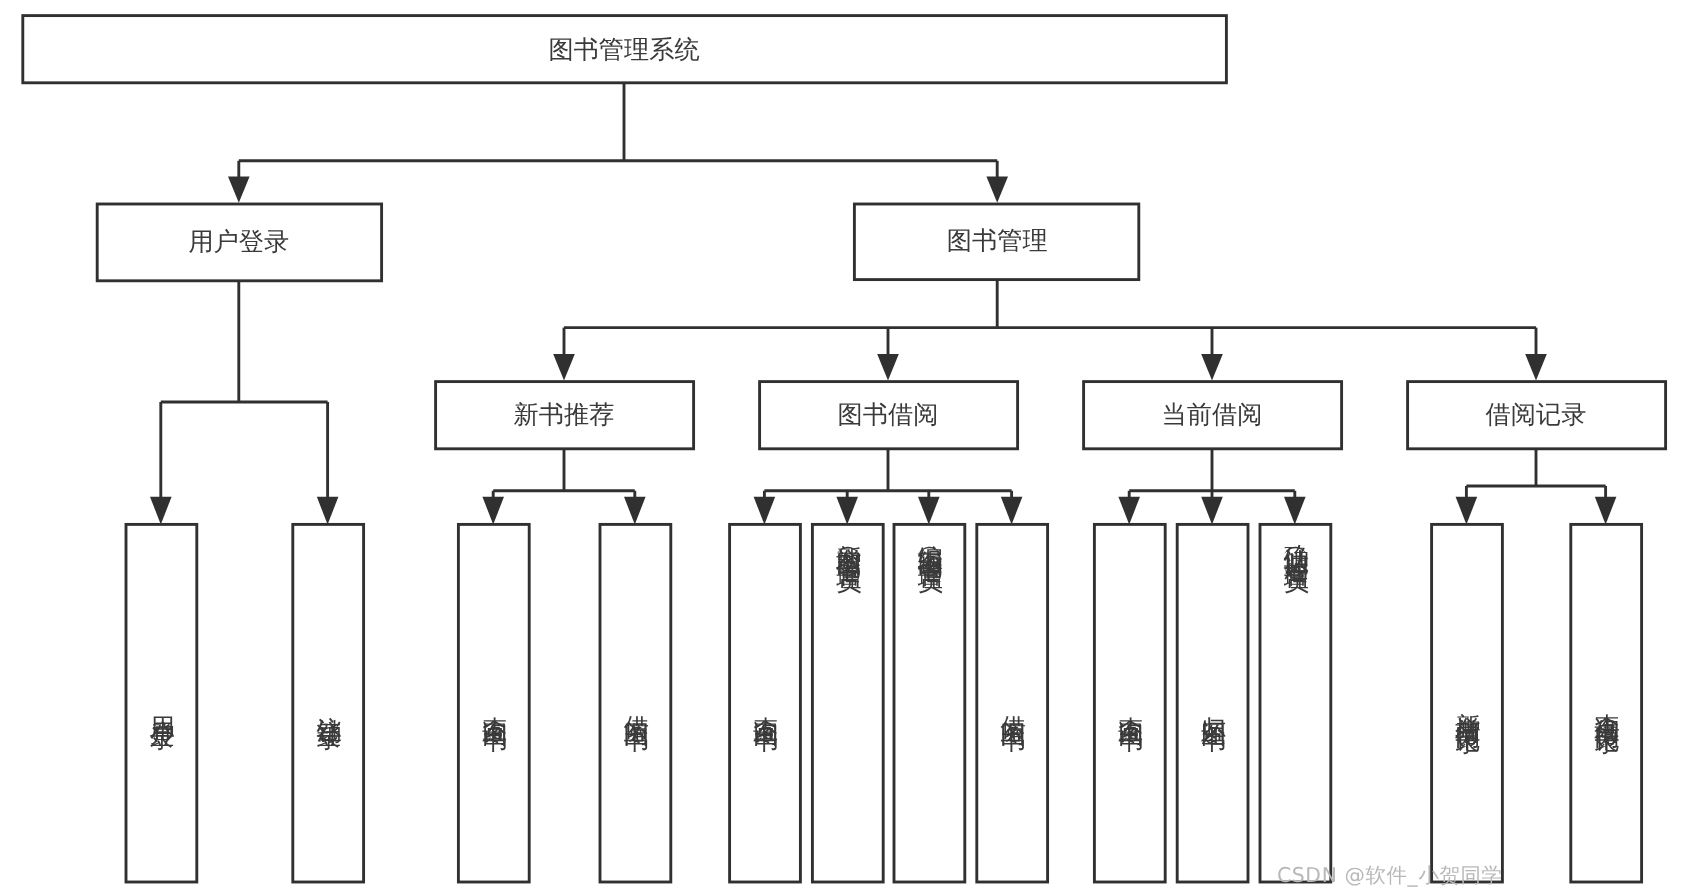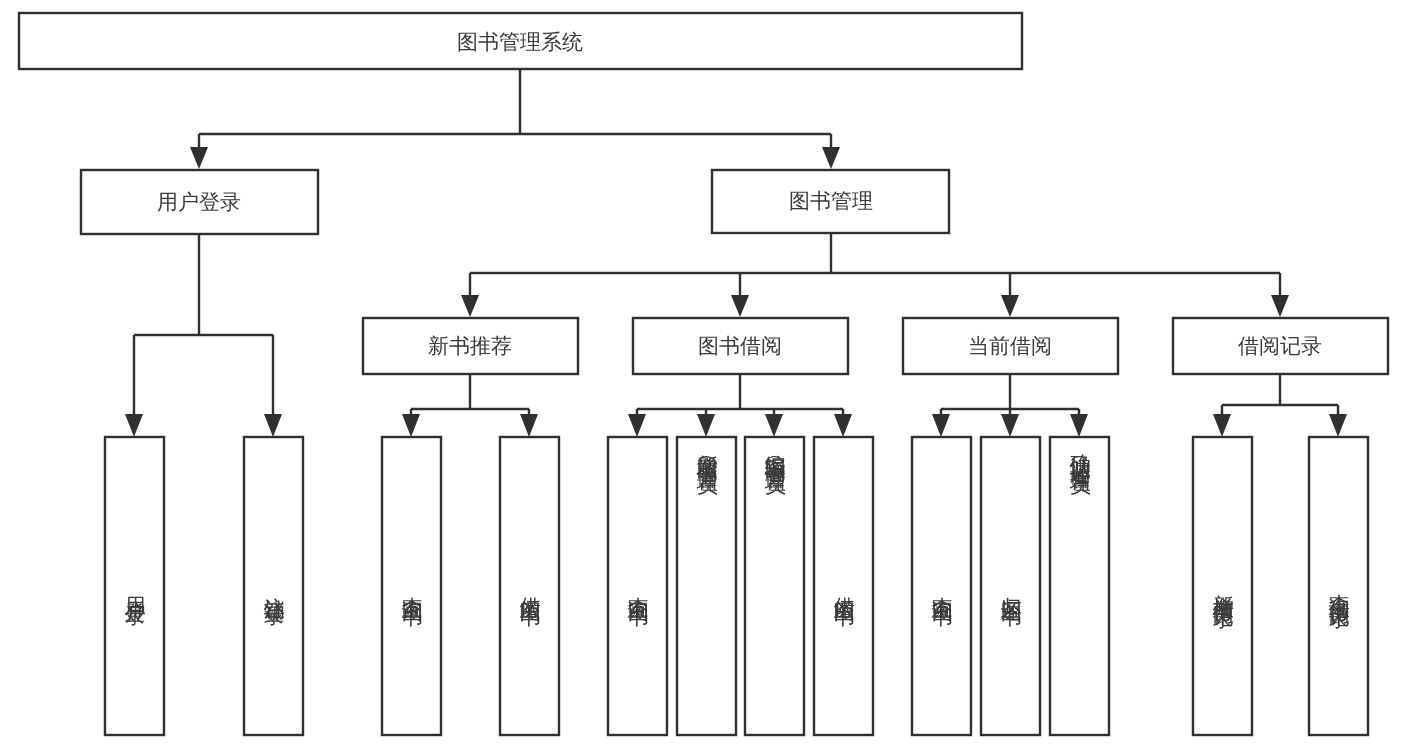--- a/index.html
+++ b/index.html
@@ -226,13 +226,14 @@
     <span class="leaf-label">确认归还（管理员）</span>
   </div>
 
   <div class="leaf-label-wrap" style="left:1193px;top:437px;width:59px;height:298px;">
     <span class="leaf-label">新增借阅记录</span>
   </div>
   <div class="leaf-label-wrap" style="left:1309px;top:437px;width:59px;height:298px;">
     <span class="leaf-label">查询借阅记录</span>
   </div>
 
+  <div class="watermark">CSDN @软件_小贺同学</div>
 </div>
 
 </body></html>

